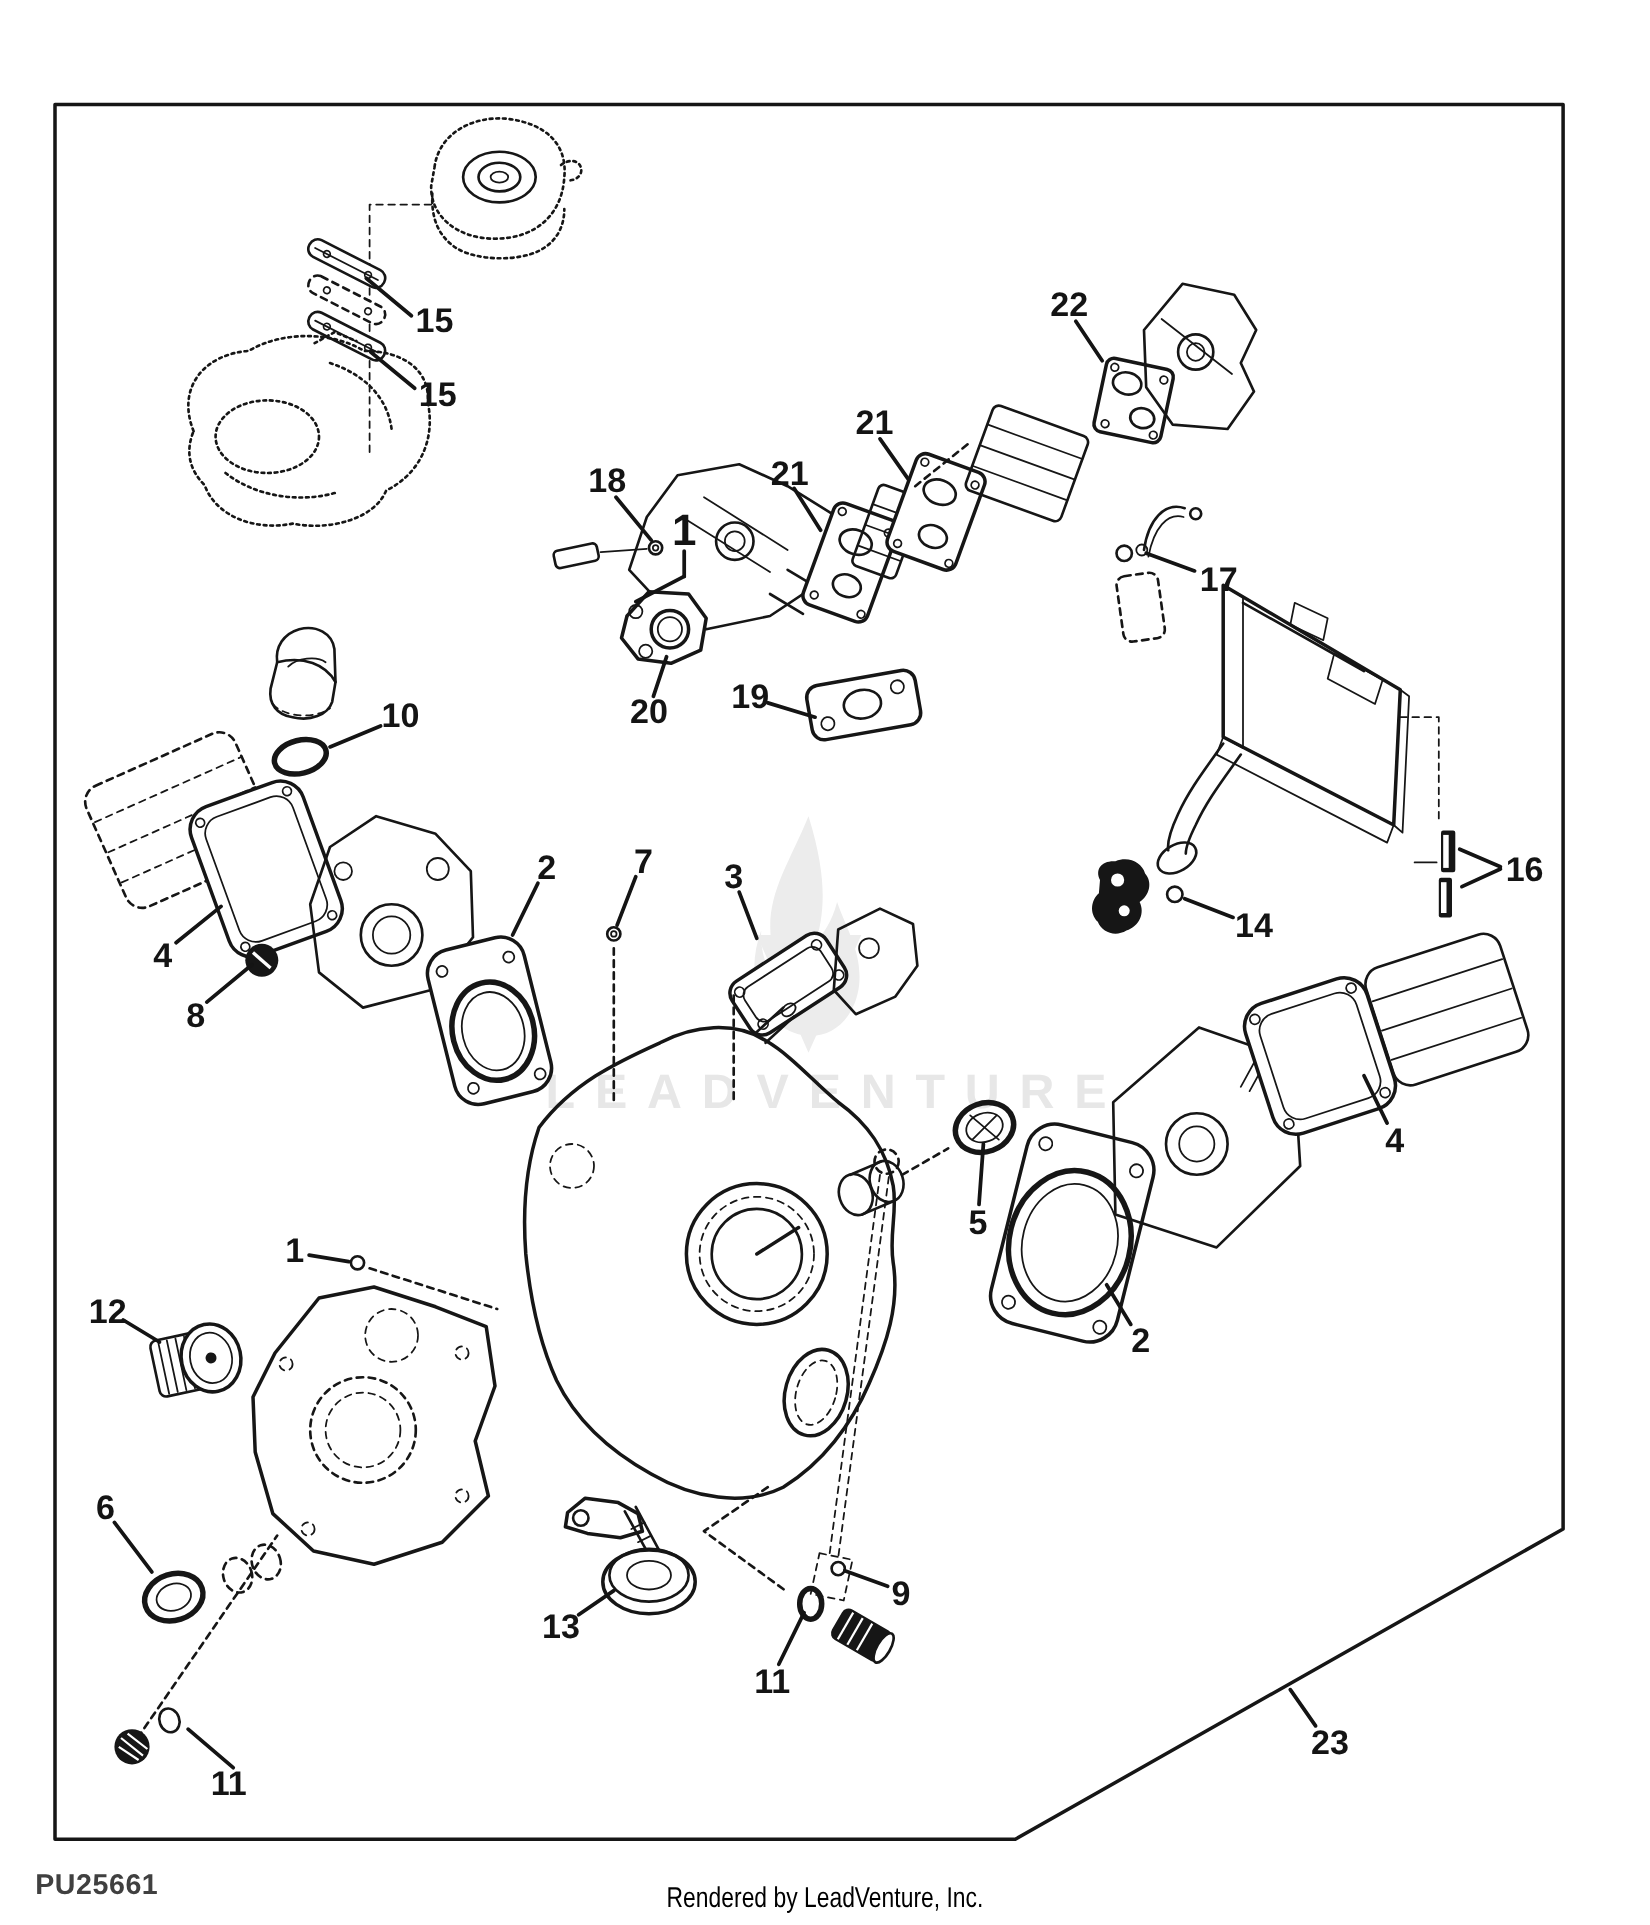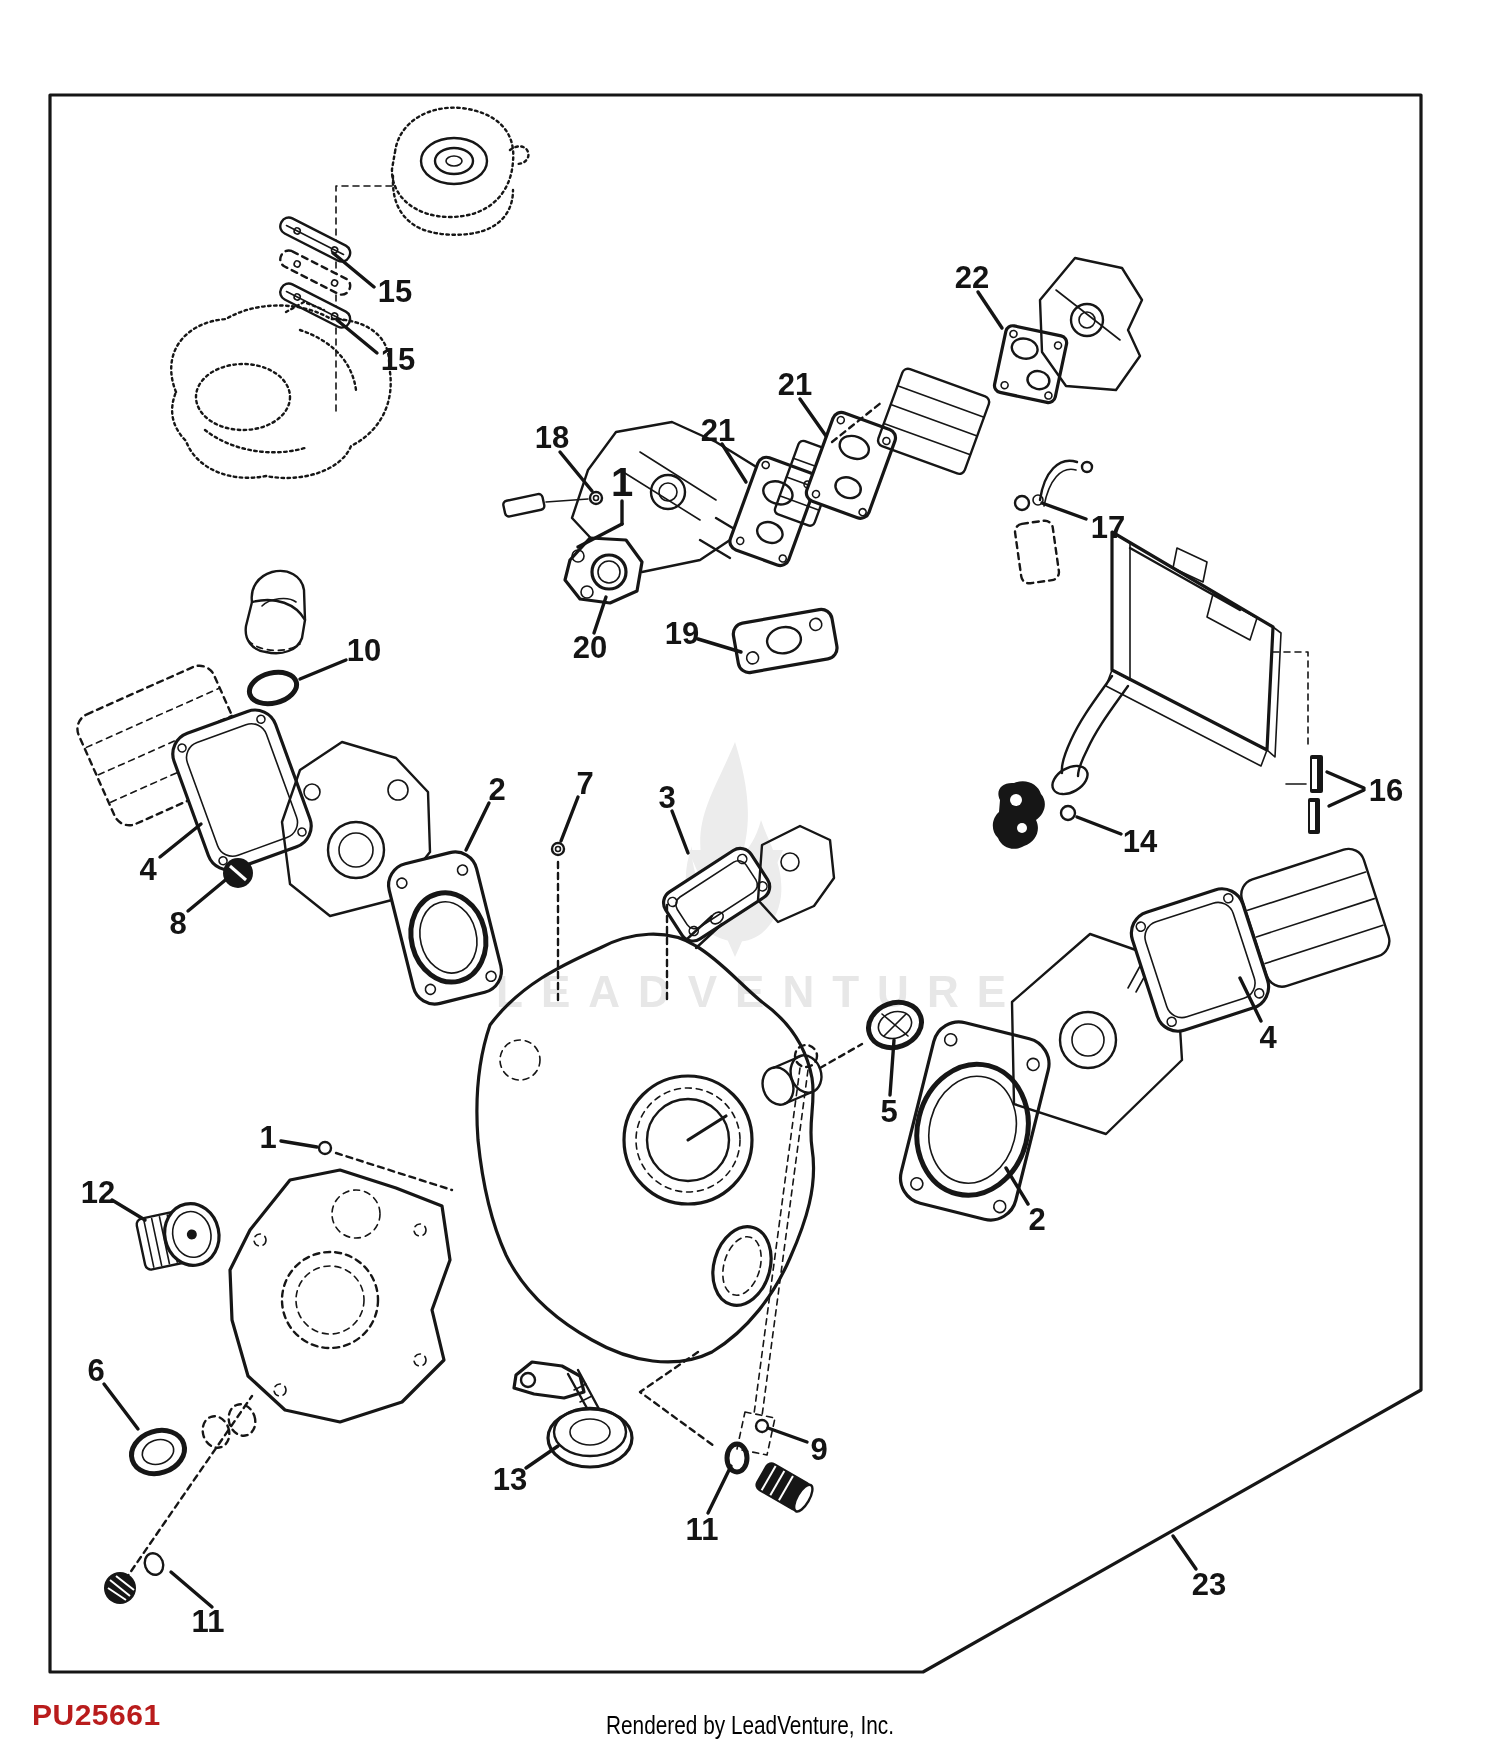--- a/index.html
+++ b/index.html
@@ -12,21 +12,21 @@
   .heavy{stroke-width:5;}
   .thin{stroke-width:1.6;}
   .dash2{stroke-dasharray:6 5;}
   .dot{stroke-dasharray:2.5 3.5;}
   .wh{fill:#ffffff;}
   .blk{fill:#161616;}
   .leader{stroke:#141414;stroke-width:3.4;fill:none;stroke-linecap:round;}
   .callout{font-family:"Liberation Sans",sans-serif;font-weight:600;fill:#141414;text-anchor:middle;dominant-baseline:central;}
   .wmtext{font-family:"Liberation Sans",sans-serif;font-weight:bold;}
   
-  .pu{position:absolute;left:32px;top:1698px;font-size:30px;font-weight:bold;color:#b91c1c;letter-spacing:.5px;}
+  .pu{position:absolute;left:32px;top:1698px;font-size:26px;font-weight:bold;color:#404040;letter-spacing:.5px;}
   .credit-wrap{position:absolute;left:0;top:1710px;width:100%;text-align:center;}
   .credit{display:inline-block;font-size:26px;color:#000;transform:scaleX(.8);transform-origin:center;}
 </style>
 </head>
 <body>
 
 <div class="stage">
 
 <svg id="diagram-svg" width="1500" height="1750" viewBox="0 0 1500 1750">
   <defs>

